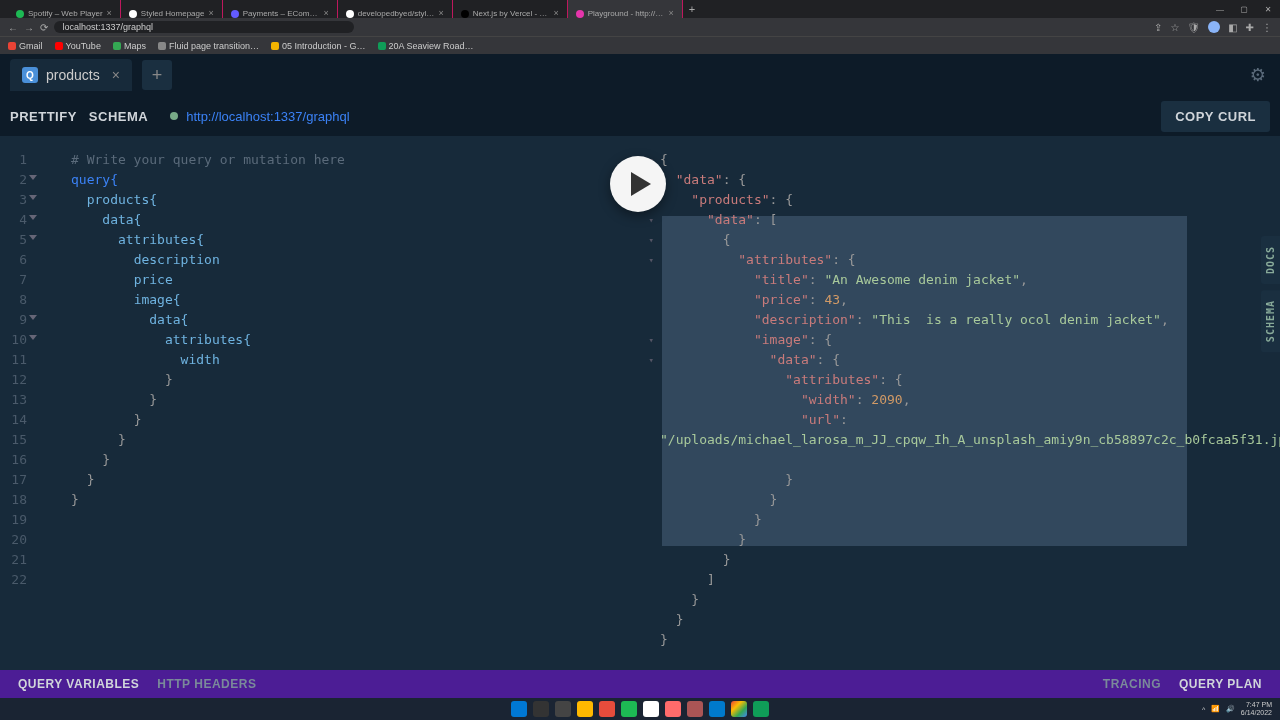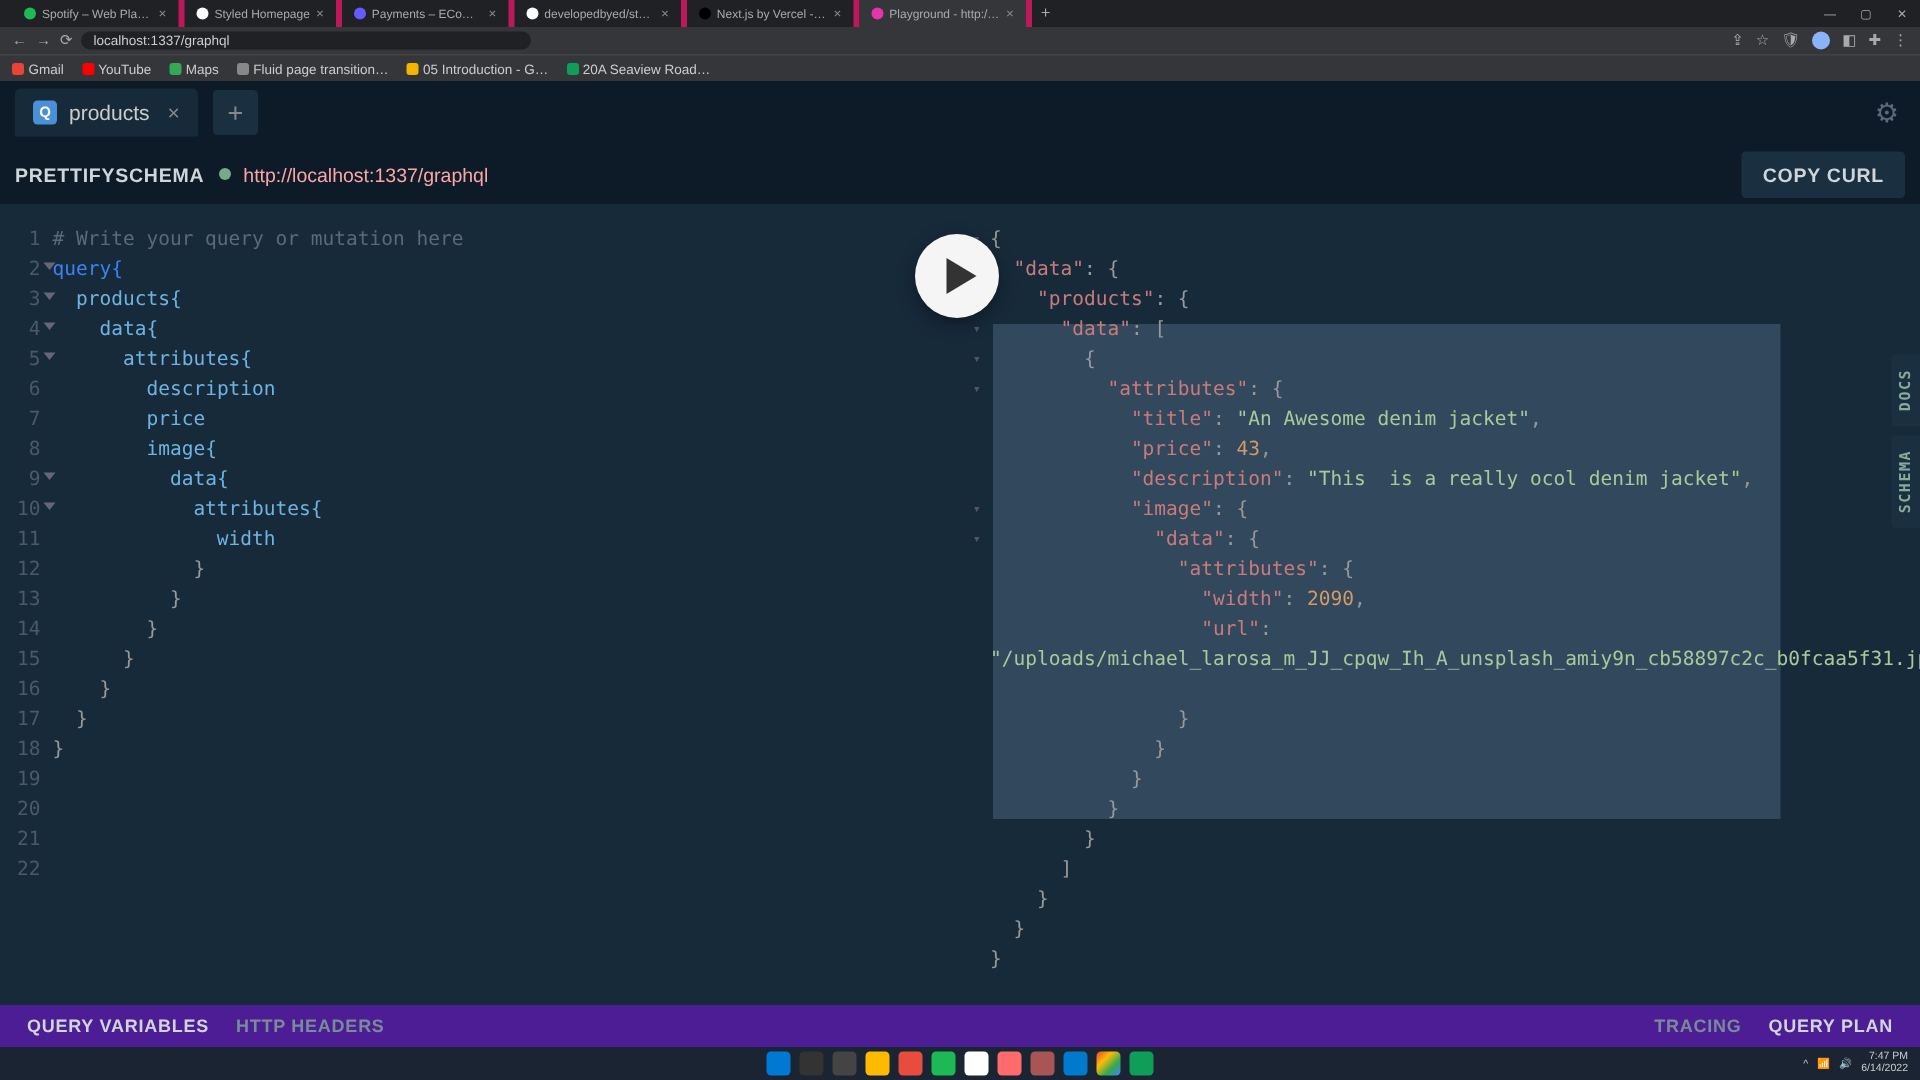--- a/index.html
+++ b/index.html
@@ -1,20 +1,20 @@
 <!DOCTYPE html>
 <html><head>
 <meta charset="utf-8">
 <style>
 * { margin: 0; padding: 0; box-sizing: border-box; }
 body { font-family: -apple-system, BlinkMacSystemFont, 'Segoe UI', sans-serif; background: #0f1419; color: #ccc; overflow: hidden; width: 1280px; height: 720px; }
 
 
 .browser-tabs { background: #202124; height: 18px; display: flex; align-items: center; font-size: 8px; color: #aaa; padding-left: 8px; }
-.browser-tab { display: flex; align-items: center; padding: 0 8px; height: 18px; border-right: 4px solid #be185d; position: relative; min-width: 95px; max-width: 115px; }
+.browser-tab { display: flex; align-items: flex-end; padding: 0 8px; height: 18px; border-right: 1px solid #be185d; position: relative; min-width: 95px; max-width: 115px; }
 .browser-tab.active { background: #35363a; }
 .tab-icon { width: 8px; height: 8px; border-radius: 50%; margin-right: 4px; flex-shrink: 0; }
 .tab-text { white-space: nowrap; overflow: hidden; text-overflow: ellipsis; flex: 1; }
 .tab-close { margin-left: 4px; font-size: 9px; color: #888; }
 .new-tab { padding: 0 6px; font-size: 11px; color: #aaa; }
 .window-controls { position: absolute; right: 0; top: 0; display: flex; height: 18px; }
 .win-ctrl { width: 24px; display: flex; align-items: center; justify-content: center; font-size: 8px; color: #aaa; }
 
 .address-bar { background: #35363a; height: 18px; display: flex; align-items: center; padding: 0 8px; font-size: 9px; color: #ccc; gap: 6px; }
 .nav-btn { color: #aaa; font-size: 10px; }
@@ -29,34 +29,34 @@
 
 
 .playground { background: #172a3a; height: calc(720px - 54px - 22px); display: flex; flex-direction: column; }
 .pg-tabs { height: 42px; display: flex; align-items: center; padding: 0 10px; background: #0d1b28; position: relative; }
 .pg-tab { display: flex; align-items: center; gap: 8px; padding: 8px 12px; background: #172a3a; border-radius: 4px 4px 0 0; color: #ccc; font-size: 14px; }
 .pg-tab-icon { width: 16px; height: 16px; background: #4a90d9; border-radius: 3px; display: flex; align-items: center; justify-content: center; color: #fff; font-size: 10px; font-weight: bold; }
 .pg-tab-close { color: #888; font-size: 14px; margin-left: 4px; }
 .pg-add-tab { width: 30px; height: 30px; display: flex; align-items: center; justify-content: center; color: #888; font-size: 18px; margin-left: 10px; background: #1a2f40; border-radius: 3px; }
 .settings-icon { position: absolute; right: 14px; top: 10px; color: #5a6a7a; font-size: 18px; }
 
-.toolbar { height: 40px; display: flex; align-items: center; padding: 0 10px; background: #0d1b28; }
+.toolbar { height: 40px; display: flex; align-items: center; padding: 0 10px; gap: 12px; background: #0d1b28; }
 .toolbar-btn { color: #d0d5da; font-weight: 600; font-size: 13px; letter-spacing: 0.5px; }
-.endpoint { display: flex; align-items: center; gap: 8px; color: #fca5a5; font-size: 13px; margin-left: 10px; }
+.endpoint { display: flex; align-items: center; gap: 8px; color: #3b82f6; font-size: 13px; margin-left: 10px; }
 .endpoint-dot { width: 8px; height: 8px; border-radius: 50%; background: #7a8; }
 .toolbar-spacer { flex: 1; }
 .copy-curl { background: #1a2f40; color: #d0d5da; font-weight: 600; font-size: 13px; padding: 8px 14px; border-radius: 3px; letter-spacing: 0.5px; }
 
 .editor-area { flex: 1; display: flex; position: relative; font-family: 'Consolas', 'Monaco', monospace; font-size: 13px; overflow: hidden; }
 .query-pane { width: 50%; display: flex; background: #172a3a; padding-top: 14px; }
 .gutter { width: 35px; text-align: right; padding-right: 8px; color: #4a5a6a; line-height: 20px; user-select: none; }
 .gutter .ln { height: 20px; position: relative; }
 .fold { position: absolute; right: -10px; top: 5px; width: 0; height: 0; border-left: 4px solid transparent; border-right: 4px solid transparent; border-top: 5px solid #667; }
 .code { line-height: 20px; }
-.code .line { height: 20px; white-space: pre; }
+.code .line { height: 20px; white-space: pre; margin-left: 36px; }
 .c-comment { color: #5a6a7a; }
 .c-keyword { color: #3b82f6; }
 .c-field { color: #6fb3e0; }
 .c-key { color: #c97b7b; }
 .c-string { color: #a8c99b; }
 .c-number { color: #d19a66; }
 .c-punc { color: #999; }
 
 .play-btn { position: absolute; left: calc(50% - 30px); top: 20px; width: 56px; height: 56px; border-radius: 50%; background: #f5f5f5; display: flex; align-items: center; justify-content: center; z-index: 10; box-shadow: 0 4px 12px rgba(0,0,0,0.4); }
 .play-tri { width: 0; height: 0; border-top: 12px solid transparent; border-bottom: 12px solid transparent; border-left: 20px solid #333; margin-left: 5px; }

